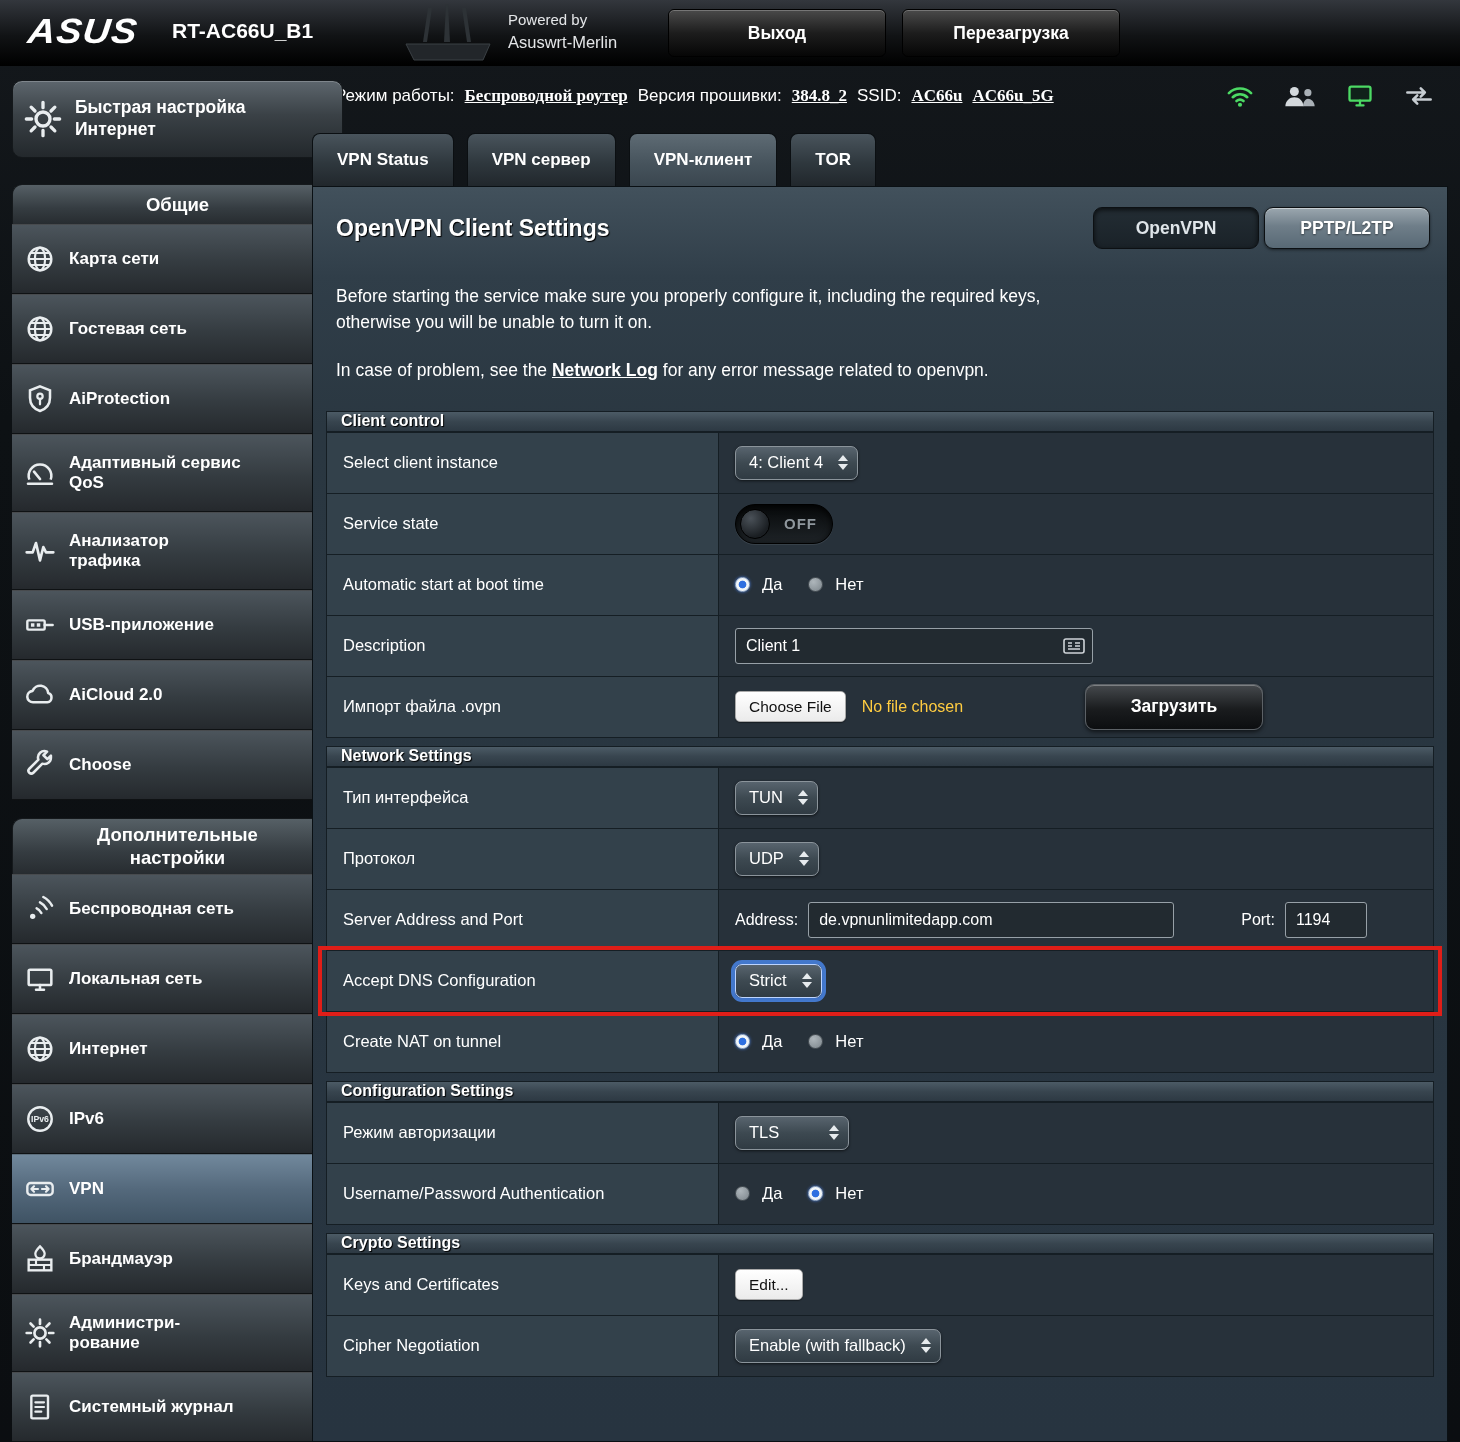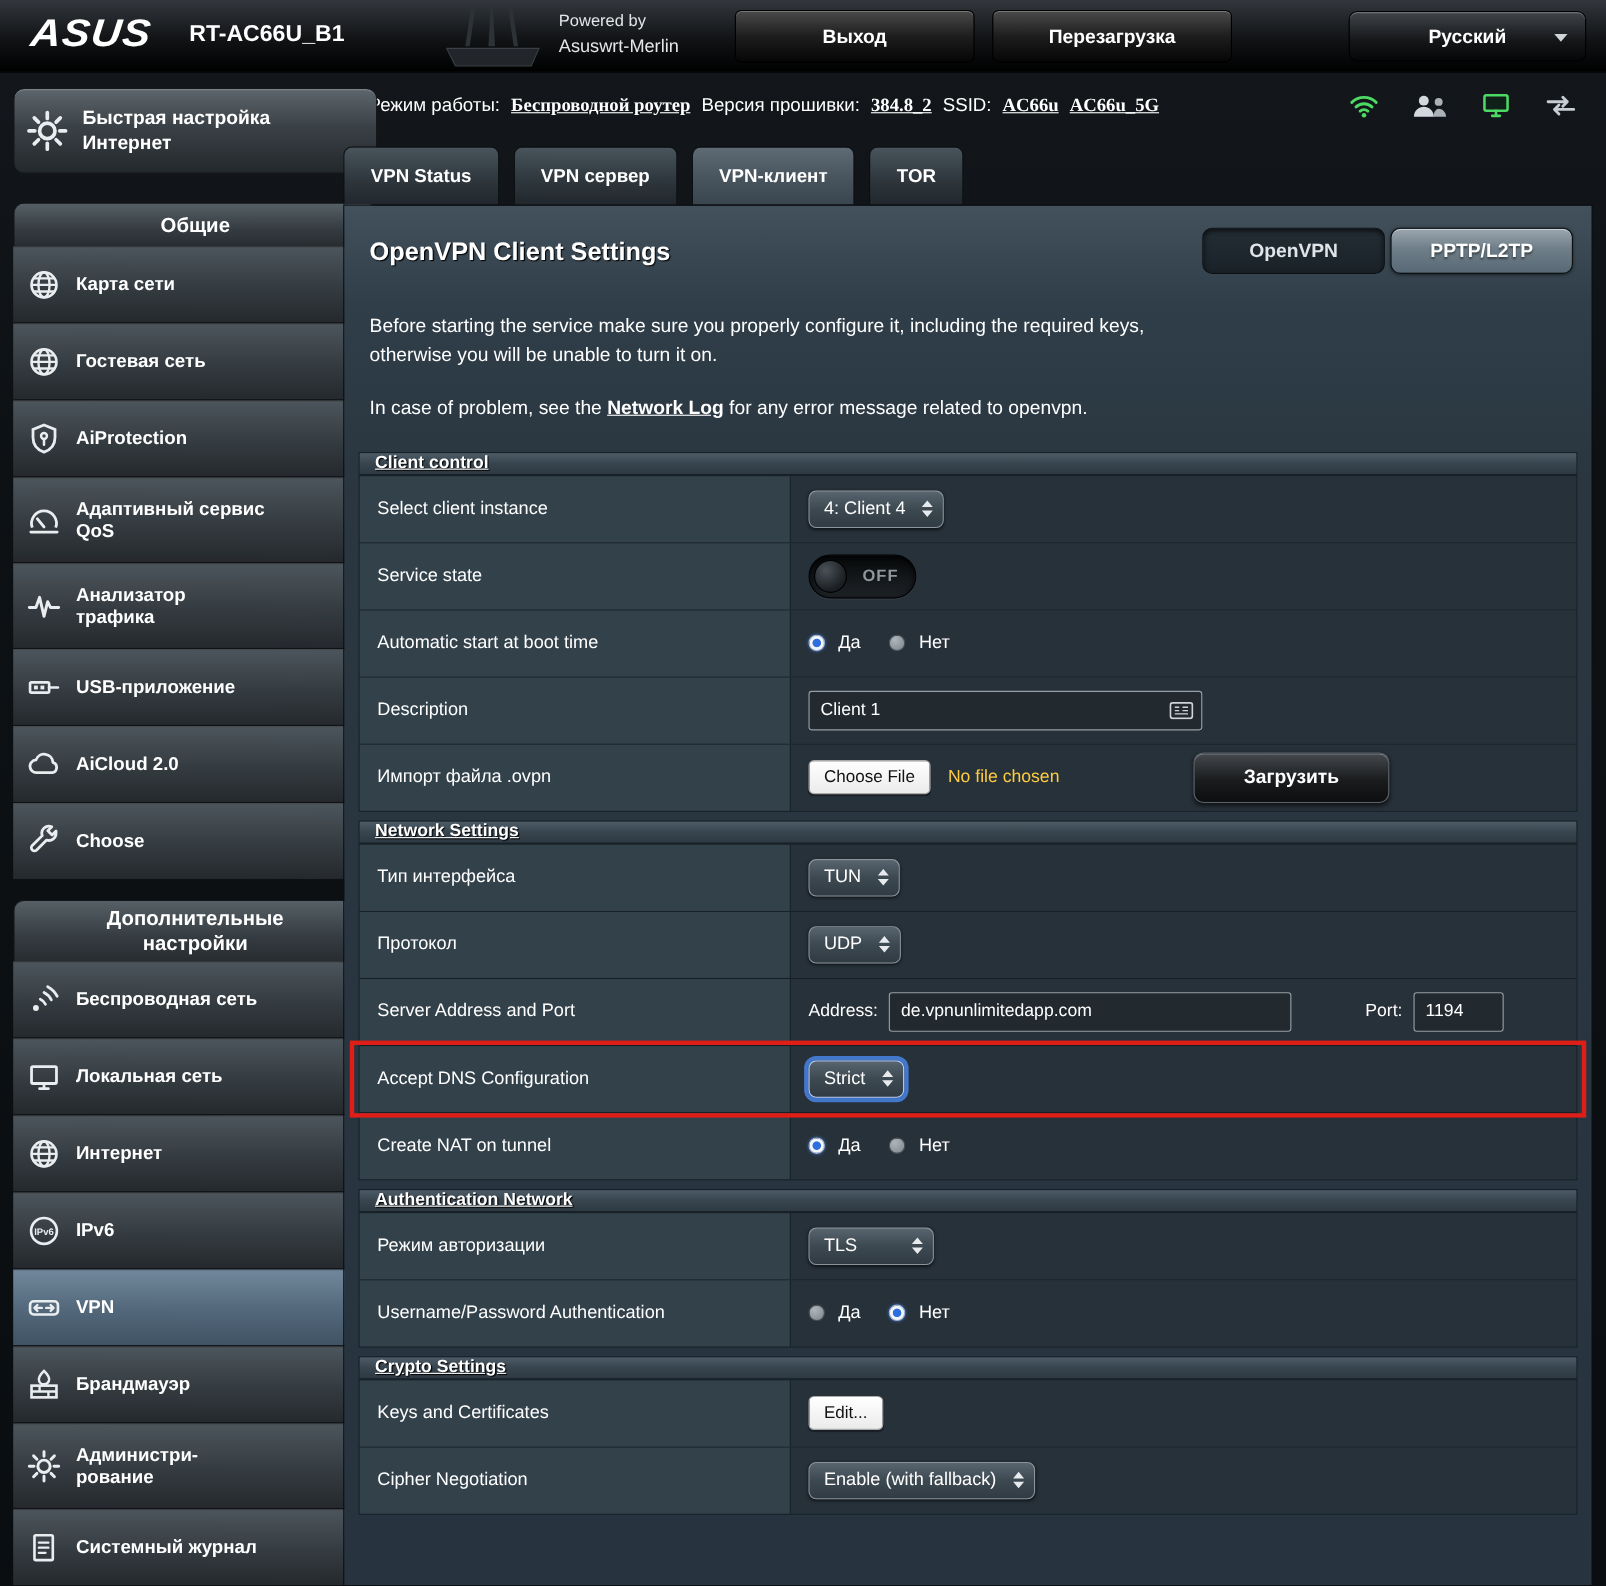--- a/index.html
+++ b/index.html
@@ -81,21 +81,21 @@
                     text-shadow:0 1px 2px rgba(0,0,0,.5); }
   .intro { margin:24px 0 0 10px; font-size:17.5px; line-height:1.5; }
   .intro2 { margin:24px 0 0 10px; font-size:17.5px; }
   .syslink { font-weight:bold; text-decoration:underline; color:#fff; cursor:pointer; }
 
   
   .tbl { margin-top:8px; border:1px solid #151e24; }
   .tbl.first { margin-top:30px; }
   .tbl-header { height:20px; display:flex; align-items:center; padding:0 14px;
                 background:linear-gradient(180deg,#4c5b66 0%,#38454f 50%,#2d3943 100%);
-                border-bottom:1px solid #151e24; font-weight:bold; font-size:16px; text-shadow:1px 1px 1px #000;text-decoration:underline; }
+                border-bottom:1px solid #151e24; font-weight:bold; font-size:16px; text-shadow:1px 1px 1px #000; }
   .row { display:flex; border-top:1px solid #151e24; }
   .row:first-of-type { border-top:none; }
   .cell-l { width:392px; min-height:60px; background:#33414b; border-right:1px solid #151e24;
             padding:10px 16px; display:flex; align-items:center; font-size:16.5px; }
   .cell-v { flex:1; min-height:60px; background:#27313a; padding:10px 16px;
             display:flex; align-items:center; gap:10px; position:relative; }
 
   .sel { display:inline-flex; align-items:center; gap:12px; min-height:34px; padding:0 6px 0 13px;
          background:linear-gradient(180deg,#58646e 0%,#3d4951 50%,#303b43 100%);
          border:1px solid #8b949b; border-radius:7px; font-size:16.5px;
@@ -221,24 +221,20 @@
       <path d="M58 4 L56 42 L62 42 L60 4 Z" fill="#2d3236"></path>
       <path d="M78 8 L83 42 L79 42 L74 8 Z" fill="#2d3236"></path>
       <path d="M18 44 h84 l-7 16 H26 Z" fill="#22262a" stroke="#3a4045" stroke-width="1"></path>
     </svg>
     <div class="powered">
       <div>Powered by</div>
       <div class="fw">Asuswrt-Merlin</div>
     </div>
     <button class="hdr-btn btn-logout">Выход</button>
     <button class="hdr-btn btn-reboot">Перезагрузка</button>
-    <div class="lang">
-      <span>Русский</span>
-      <span class="caret"></span>
-    </div>
   </header>
 
   <div class="infobar">
     <span>Режим работы:</span>
     <a class="val">Беспроводной роутер</a>
     <span>Версия прошивки:</span>
     <a class="val">384.8_2</a>
     <span>SSID:</span>
     <a class="val">AC66u</a>
     <a class="val">AC66u_5G</a>
@@ -535,21 +531,21 @@
         <div class="cell-v">
           <span class="radio checked"></span>
           <span class="radio-label">Да</span>
           <span class="radio"></span>
           <span class="radio-label">Нет</span>
         </div>
       </div>
     </section>
 
     <section class="tbl">
-      <div class="tbl-header">Authentication Network</div>
+      <div class="tbl-header">Configuration Settings</div>
 
       <div class="row">
         <div class="cell-l">Режим авторизации</div>
         <div class="cell-v">
           <div class="sel wide">
             <span>TLS</span>
             <span class="arrows">
                 <i class="up"></i>
                 <i class="dn"></i>
               </span>

